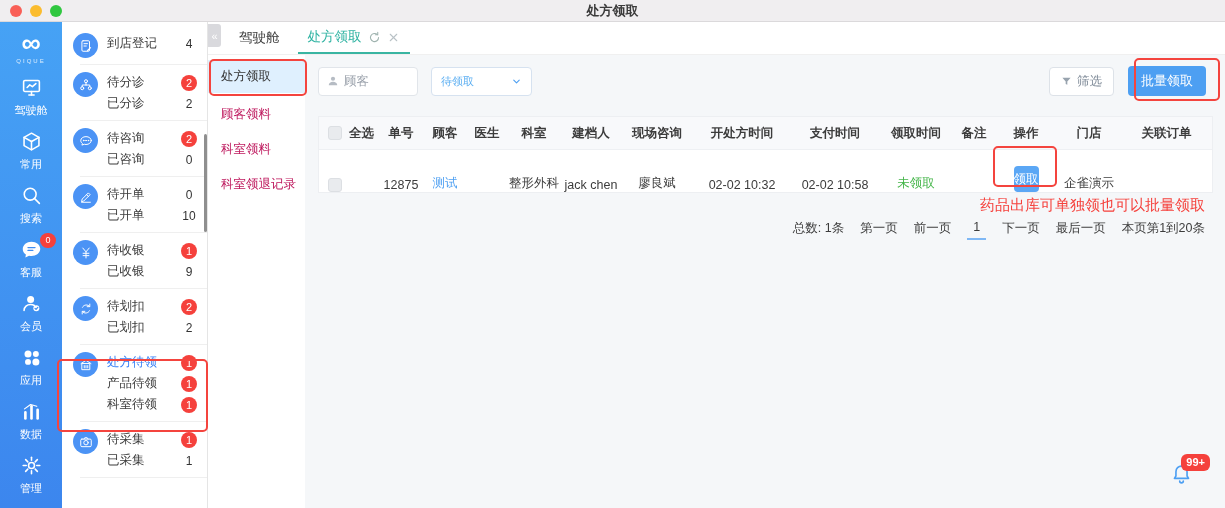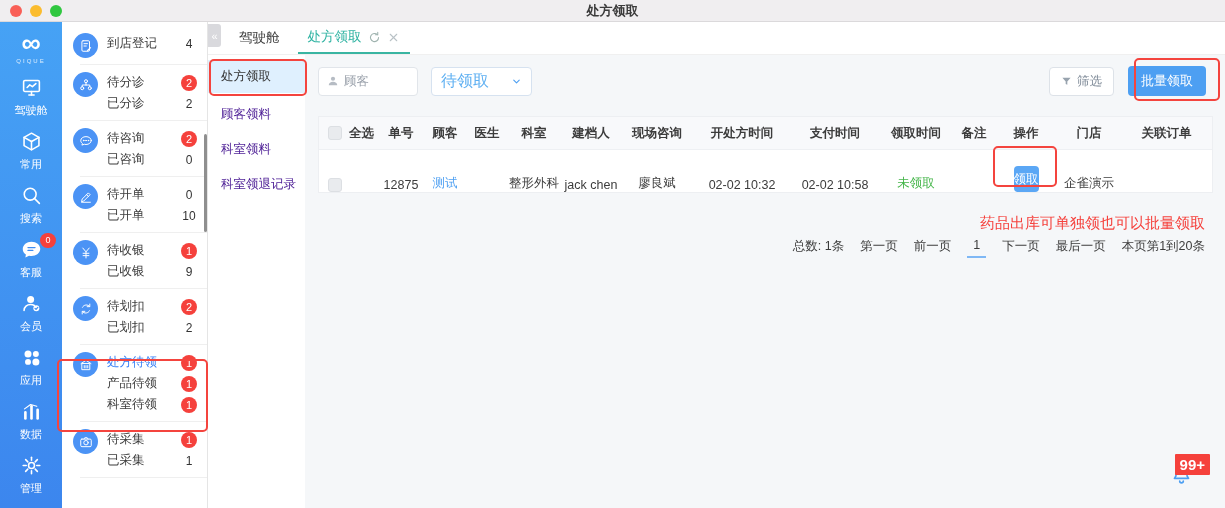--- a/index.html
+++ b/index.html
@@ -43,33 +43,33 @@
   .content { flex:1; min-width:0; display:flex; flex-direction:column; background:#fff; }
   .tabbar { height:33px; flex:none; display:flex; align-items:stretch; border-bottom:1px solid #F0F0F0; background:#fff; }
   .collapse-tab { width:13px; height:23px; margin-top:2px; background:#D9D9DD; color:#fff; font-size:11px; display:flex; align-items:center; justify-content:center; border-radius:0 3px 3px 0; cursor:pointer; }
   .tab { display:flex; align-items:center; gap:6px; margin-left:14px; padding:0 4px; font-size:13.5px; color:#3c3c3c; cursor:pointer; }
   .tab.active { color:#2FB3A2; border-bottom:2px solid #3AB5A2; padding:0 10px; }
   .tab .ticon { width:13px; height:13px; stroke:#9FB3AF; fill:none; stroke-width:2; stroke-linecap:round; cursor:pointer; }
   .tab .ticon.close { stroke:#B9C2C6; }
 
   .lower { flex:1; display:flex; min-height:0; }
   .submenu { width:97px; flex:none; background:#fff; padding-top:5px; }
-  .submenu-item { height:27px; line-height:27px; padding-left:13px; font-size:12.5px; color:#4c1d95; margin-bottom:8px; cursor:pointer; white-space:nowrap; }
+  .submenu-item { height:27px; line-height:27px; padding-left:13px; font-size:12.5px; color:#be185d; margin-bottom:8px; cursor:pointer; white-space:nowrap; }
   .submenu-item.active { background:#DFF0FE; color:#333; height:33px; line-height:33px; margin-bottom:8px; }
 
   .main { flex:1; min-width:0; background:#F5F7F9; padding:11px 12px 0 13px; position:relative; }
 
   
   .filter-row { display:flex; align-items:center; height:30px; margin-bottom:20px; }
   .cust-input { width:100px; height:29px; background:#fff; border:1px solid #E1E5EA; border-radius:4px; display:flex; align-items:center; gap:5px; padding:0 8px; }
   .cust-input svg { width:12px; height:12px; flex:none; }
   .cust-input input { border:none; outline:none; width:68px; font-size:12.5px; color:#333; background:transparent; }
   .cust-input input::placeholder { color:#9aa1ab; }
   .status-select { width:101px; height:29px; margin-left:13px; background:#fff; border:1px solid #D6E2F0; border-radius:4px; display:flex; align-items:center; justify-content:space-between; padding:0 9px; cursor:pointer; }
-  .status-select .sval { font-size:16px; color:#5FB0F2; }
+  .status-select .sval { font-size:11px; color:#5FB0F2; }
   .status-select svg { width:11px; height:11px; stroke:#4D9FF2; fill:none; stroke-width:2.4; stroke-linecap:round; stroke-linejoin:round; }
   .date-group { display:flex; margin-left:13px; background:#fff; border:1px solid #DDE2E8; border-radius:4px; overflow:hidden; }
   .date-btn { padding:0 13px; height:27px; line-height:27px; font-size:12.5px; color:#4A90E2; border-left:1px solid #E6EAEE; cursor:pointer; white-space:nowrap; }
   .date-btn:first-child { border-left:none; }
   .date-btn.active { background:#E3F1FD; }
   .f-spacer { flex:1; }
   .filter-btn { height:29px; padding:0 11px; background:#fff; border:1px solid #DDE2E8; border-radius:4px; color:#7A8694; font-size:12.5px; display:flex; align-items:center; gap:5px; cursor:pointer; }
   .filter-btn svg { width:11px; height:11px; fill:#98A3AE; }
   .batch-btn { height:30px; padding:0 13px; margin-left:14px; margin-right:7px; background:#4D9FF2; border:none; border-radius:4px; color:#fff; font-size:13px; display:flex; align-items:center; cursor:pointer; }
 
@@ -82,30 +82,30 @@
   .checkbox { width:14px; height:14px; border-radius:3px; background:#E9EBEE; border:1px solid #DCDFE3; flex:none; cursor:pointer; }
   .c-order{width:44px;} .c-cust{width:44px;} .c-doc{width:40px;} .c-dept{width:54px;}
   .c-creator{width:60px;} .c-consult{width:72px;} .c-ptime{width:98px;} .c-paytime{width:88px;}
   .c-pickup{width:74px;} .c-remark{width:42px;} .c-action{width:62px;} .c-store{width:64px;}
   .c-related{flex:1;}
   .link { color:#4D9FF2; cursor:pointer; }
   .green { color:#44B549; }
   .row-btn { height:26px; padding:0 0; background:#5BA7F5; border:none; border-radius:4px; color:#fff; font-size:12.5px; cursor:pointer; }
 
   
-  .annotation { margin-top:21px; text-align:right; padding-right:8px; font-size:15px; color:#F5413C; }
+  .annotation { margin-top:3px; text-align:right; padding-right:8px; font-size:15px; color:#F5413C; }
   .pagination { margin-top:5px; display:flex; justify-content:flex-end; align-items:flex-start; gap:16px; font-size:12.5px; color:#3c3c3c; padding-right:8px; }
   .pag-link { cursor:pointer; }
   .pag-total b { font-weight:400; }
   .pag-current { padding:0 6px 4px; border-bottom:2px solid #7FB8F5; cursor:pointer; }
 
   
   .bell-wrap { position:absolute; right:32px; bottom:18px; }
   .bell-wrap svg { width:23px; height:23px; stroke:#4D9FF2; fill:none; stroke-width:1.7; stroke-linecap:round; stroke-linejoin:round; }
-  .bell-badge { position:absolute; top:-9px; right:-17px; background:#F5413C; color:#fff; font-size:15px; font-weight:700; line-height:1; padding:3px 5px; border-radius:1px; }
+  .bell-badge { position:absolute; top:-9px; right:-17px; background:#F5413C; color:#fff; font-size:11px; font-weight:700; line-height:1; padding:3px 5px; border-radius:6px; }
 
   
   .redbox { position:absolute; border:2px solid #F4443E; border-radius:5px; pointer-events:none; z-index:50; }
   #rb-sidebar { left:57px; top:359px; width:151px; height:73px; }
   #rb-submenu { left:209px; top:59px; width:98px; height:37px; }
   #rb-batch { left:1134px; top:58px; width:86px; height:43px; }
   #rb-action { left:993px; top:146px; width:64px; height:41px; }
 </style>
 </head>
 <body>

